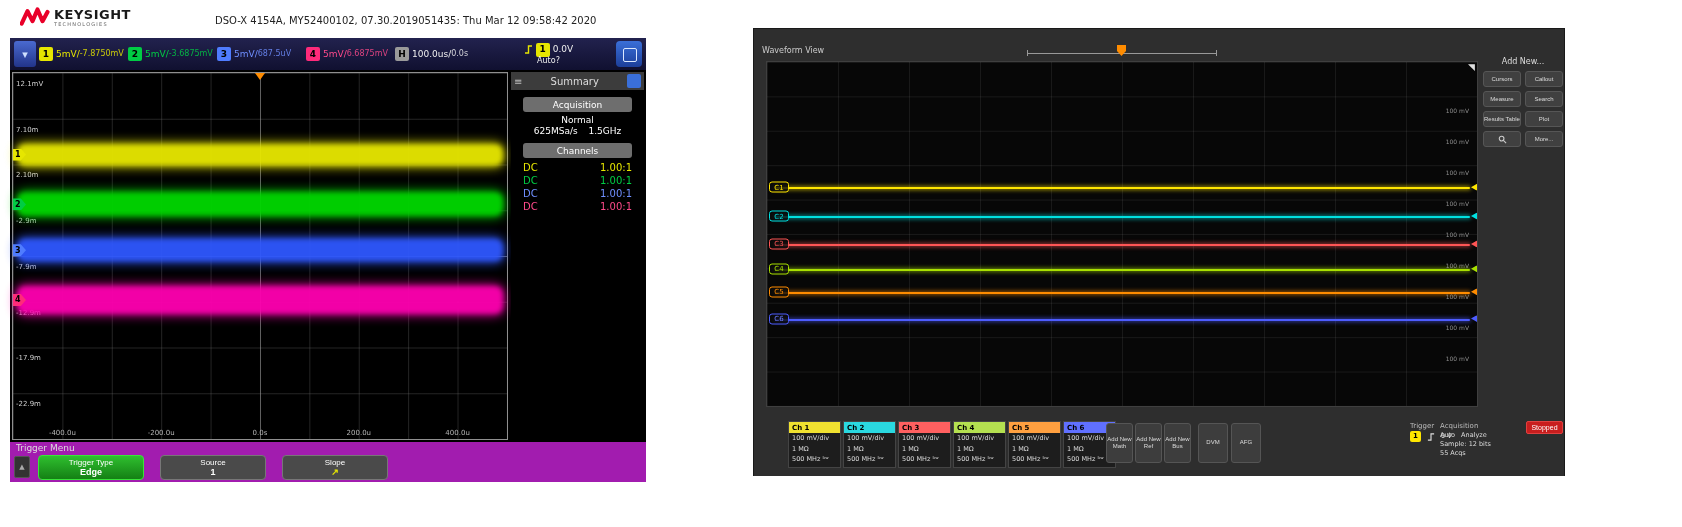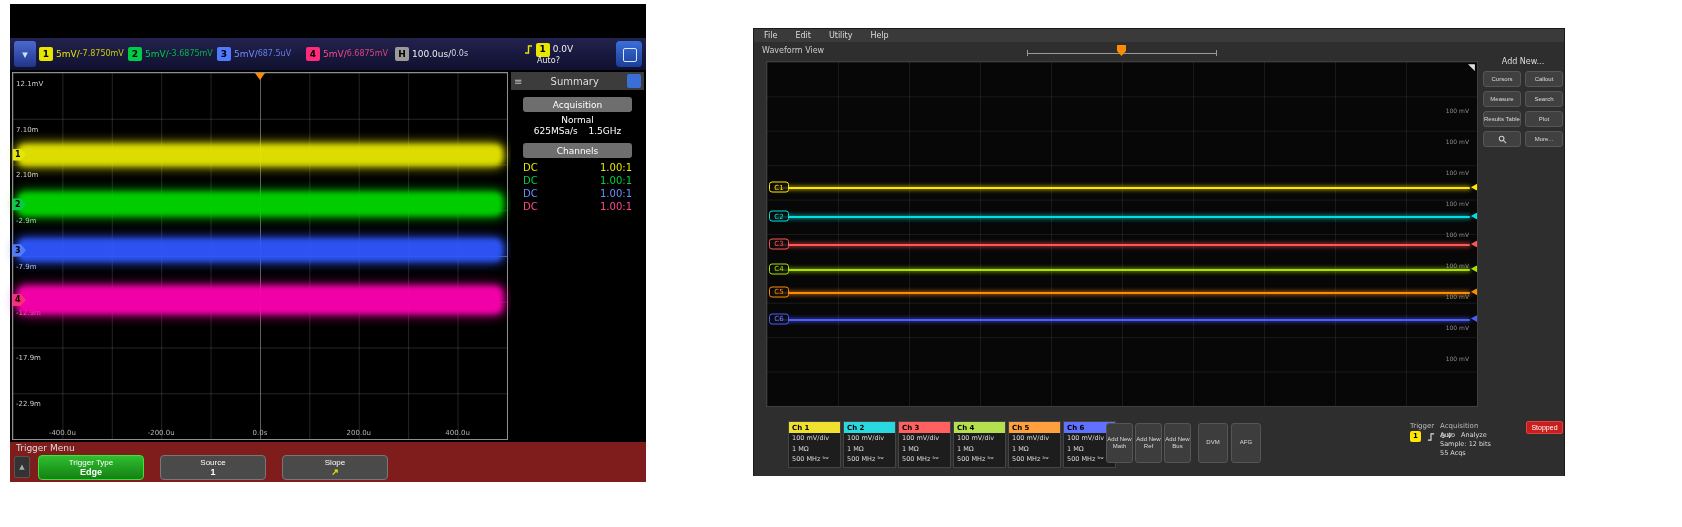--- a/index.html
+++ b/index.html
@@ -62,21 +62,21 @@
   .ks-side-head { height:18px; background:#3c3c3c; display:flex; align-items:center; padding:0 3px; gap:4px; }
   .ks-side-head .title { flex:1; text-align:center; color:#ddd; font-size:10px; }
   .menu-glyph { color:#bbb; font-size:10px; }
   .blue-chip { width:14px; height:14px; background:#3a6fd8; border-radius:2px; }
   .ks-side-btn { margin:7px 12px 3px; height:15px; background:#6e6e6e; border-radius:3px; color:#fff;
     font-size:9px; display:flex; align-items:center; justify-content:center; }
   .ks-side-text { text-align:center; font-size:9px; color:#fff; margin-top:1px; }
   .ks-side-text span { margin:10px 4px; }
   .ks-chrow { display:flex; justify-content:space-between; padding:1px 12px; font-size:10px; }
 
-  .ks-bottom { position:absolute; left:0; top:438px; width:100%; height:40px; background:#7f1d1d; }
+  .ks-bottom { position:absolute; left:0; top:438px; width:100%; height:40px; background:#a21caf; }
   .ks-bottom-title { position:absolute; left:6px; top:1px; font-size:9px; color:#ddd; }
   .ks-corner-btn { position:absolute; left:4px; top:14px; width:16px; height:22px; background:#333;
     border:1px solid #555; border-radius:2px; color:#aaa; font-size:7px; display:flex; align-items:center; justify-content:center; }
   .ks-softkeys { position:absolute; left:28px; top:13px; display:flex; gap:16px; }
   .ks-skey { width:106px; height:25px; border-radius:4px; background:#4a4a4a; border:1px solid #777; color:#fff;
     display:flex; flex-direction:column; align-items:center; justify-content:center; line-height:1.15; cursor:pointer; }
   .ks-skey .l1 { font-size:8px; } .ks-skey .l2 { font-size:9px; font-weight:bold; }
   .ks-skey.active { background:linear-gradient(#2fbf2f,#148014); border-color:#39e539; }
 
   
@@ -146,20 +146,32 @@
     border:1px solid #e04040; border-radius:2px; color:#fff; font-size:7px; display:flex;
     align-items:center; justify-content:center; cursor:pointer; }
 </style>
 </head>
 <body>
 
 <div class="canvas">
 
   <section class="ks">
 
+    <div class="ks-top">
+      <div class="ks-logo">
+        <svg width="30" height="20" viewBox="0 0 36 22">
+          <polyline points="2,19 9,4 15,16 21,2 27,16 33,5" fill="none" stroke="#e90029" stroke-width="5" stroke-linecap="round" stroke-linejoin="round"></polyline>
+        </svg>
+        <div class="ks-logo-text">
+          <div class="ks-logo-name">KEYSIGHT</div>
+          <div class="ks-logo-tag">TECHNOLOGIES</div>
+        </div>
+      </div>
+      <div class="ks-title">DSO-X 4154A, MY52400102, 07.30.2019051435: Thu Mar 12 09:58:42 2020</div>
+    </div>
 
     <div class="ks-chanbar">
       <div class="ks-menu-icon">▾</div>
 
       <div class="ks-ch">
         <span class="ks-ch-num bg-c1">1</span>
         <span class="ks-ch-vals">
           <span class="ks-ch-scale tx-c1">5mV/</span>
           <span class="ks-ch-off tx-c1">-7.8750mV</span>
         </span>
@@ -284,26 +296,20 @@
         <button class="ks-skey">
           <span class="l1">Slope</span>
           <span class="l2 tx-c1">↗</span>
         </button>
       </div>
     </div>
   </section>
 
   <section class="tek">
 
-    <nav class="tek-menubar">
-      <span class="tek-menu-item">File</span>
-      <span class="tek-menu-item">Edit</span>
-      <span class="tek-menu-item">Utility</span>
-      <span class="tek-menu-item">Help</span>
-    </nav>
 
     <div class="tek-viewlabel">Waveform View</div>
     <div class="tek-ruler"></div>
     <div class="tek-trig-flag"></div>
 
     <div class="tek-wave">
       <div class="tek-grid"></div>
       <div class="tek-expand">◥</div>
 
       <div class="tek-trace tr-c1" style="top:36.4%"></div>

